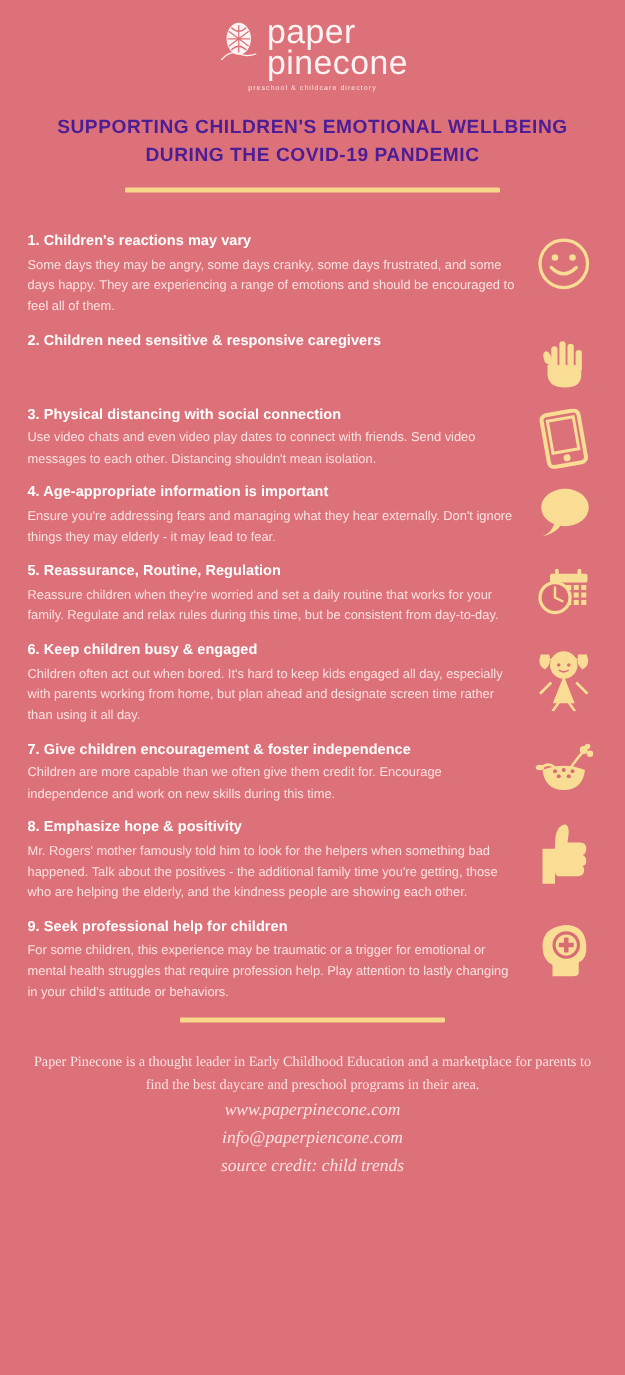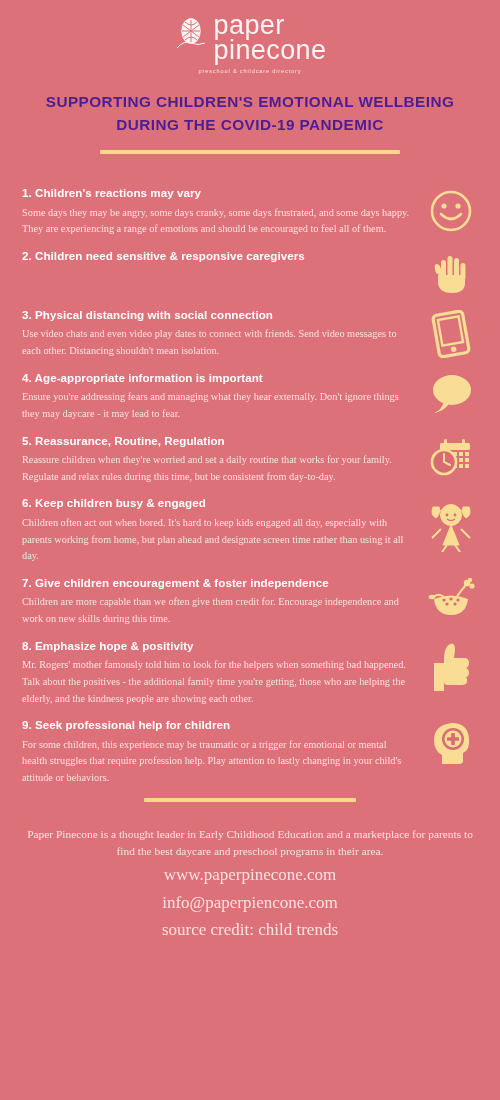--- a/index.html
+++ b/index.html
@@ -93,21 +93,21 @@
   }
   .item-heading {
     font-size: 11.6px;
     font-weight: bold;
     color: #ffffff;
     letter-spacing: 0.05px;
     margin-bottom: 4px;
     line-height: 1.25;
   }
   .item-body {
-    font-family: Liberation Serif, serif;
+    font-family: Liberation Sans, sans-serif;
     font-size: 10.3px;
     line-height: 1.62;
     color: #fbe2e1;
   }
   .item-icon {
     flex: 0 0 auto;
     width: 62px;
     display: flex;
     align-items: center;
     justify-content: center;
@@ -129,22 +129,23 @@
     font-family: "Liberation Serif", serif;
     color: #fbe2e1;
     padding: 0 20px;
   }
   .footer-blurb {
     font-size: 11.4px;
     line-height: 1.55;
     margin-top: 24px;
   }
   .footer-line {
-    font-size: 17px;
+    font-size: 14px;
     line-height: 1.62;
+    font-style: italic;
   }
 </style>
 </head>
 <body>
 
 <div class="logo-block">
   <div class="logo-row">
     <div class="logo-mark">
       <svg width="34" height="44" viewBox="0 0 34 44">
         <g fill="none" stroke="#fdf3f2" stroke-width="1.5">
@@ -215,21 +216,21 @@
           <rect x="9.5" y="8" width="21" height="26" fill="none" stroke="#f9dd94" stroke-width="2.4"></rect>
           <circle cx="20" cy="39.5" r="2.8" fill="#f9dd94"></circle>
         </g>
       </svg>
     </div>
   </div>
 
   <div class="item">
     <div class="item-text">
       <div class="item-heading">4. Age-appropriate information is important</div>
-      <div class="item-body">Ensure you're addressing fears and managing what they hear externally. Don't ignore things they may daycare - it may lead to fear.</div>
+      <div class="item-body">Ensure you're addressing fears and managing what they hear externally. Don't ignore things they may elderly - it may lead to fear.</div>
     </div>
     <div class="item-icon">
       <svg width="46" height="42" viewBox="0 0 46 42">
         <ellipse cx="24" cy="17" rx="19" ry="15" fill="#f9dd94"></ellipse>
         <path d="M16 28 Q14 37 6 40 Q16 38 21 31 Z" fill="#f9dd94"></path>
       </svg>
     </div>
   </div>
 
   <div class="item">

